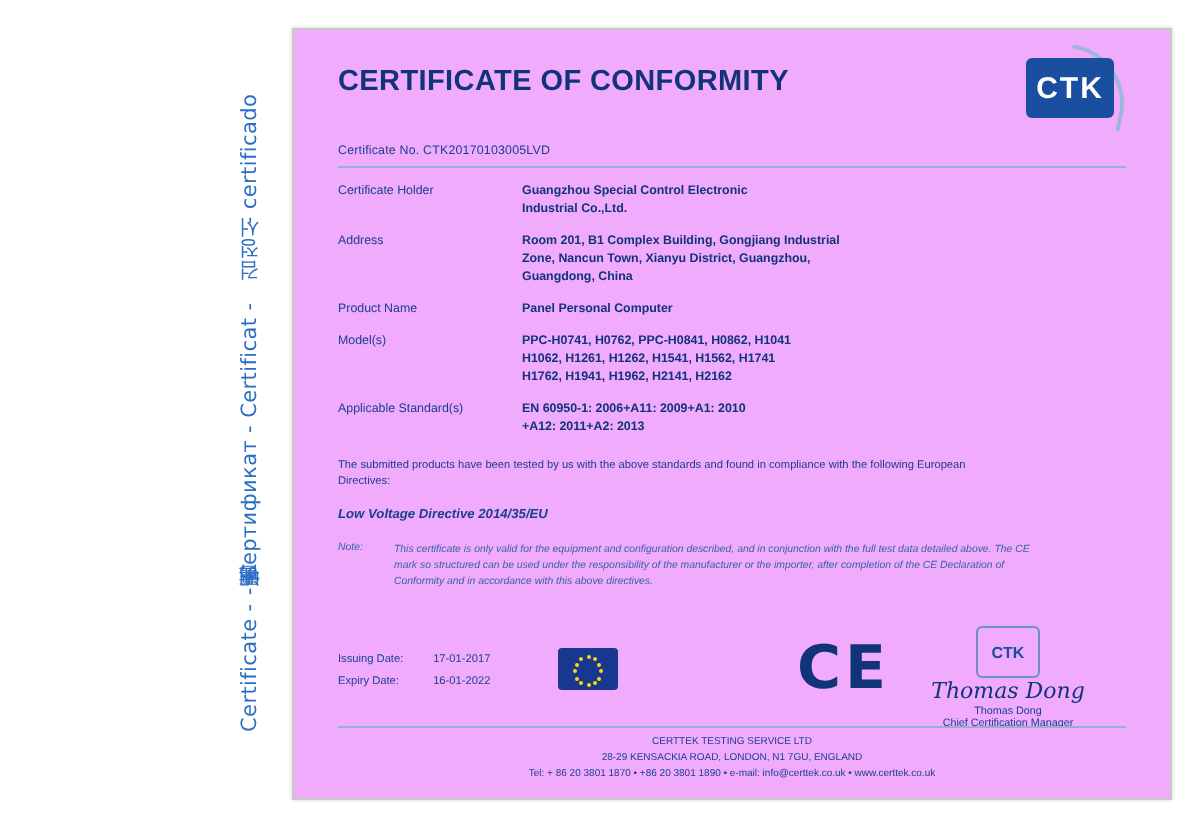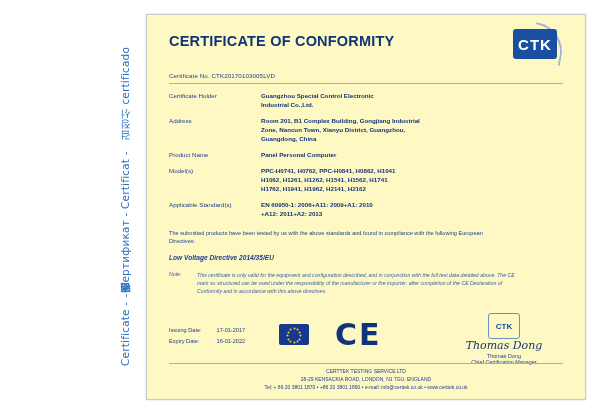--- a/index.html
+++ b/index.html
@@ -35,21 +35,21 @@
     white-space: nowrap;
     font-family: "DejaVu Sans", sans-serif;
   }
   
   .sheet {
     position: absolute;
     left: 146px;
     top: 14px;
     width: 440px;
     height: 386px;
-    background: #fef9c3;
+    background: #f0abfc;
     border: 1px solid #c8c8c8;
     box-shadow: 0 0 2px rgba(0,0,0,0.18);
     box-sizing: border-box;
     color: #14387f;
   }
   .sheet-inner {
     position: absolute;
     left: 0; top: 0; right: 0; bottom: 0;
     padding: 12px 22px 0 22px;
   }
@@ -175,21 +175,21 @@
     font-size: 5.6px;
     color: #1b3f8f;
     line-height: 1.9;
     padding-top: 14px;
   }
   .dates .d-row span.k { display: inline-block; width: 46px; }
   .ce-mark {
     flex: 1;
     display: flex;
     align-items: center;
-    justify-content: flex-start;
+    justify-content: space-between;
     gap: 26px;
     padding-top: 6px;
   }
   .eu-flag {
     width: 30px; height: 21px;
     background: #18378f;
     border-radius: 2px;
     position: relative;
   }
   .eu-flag .stars {

